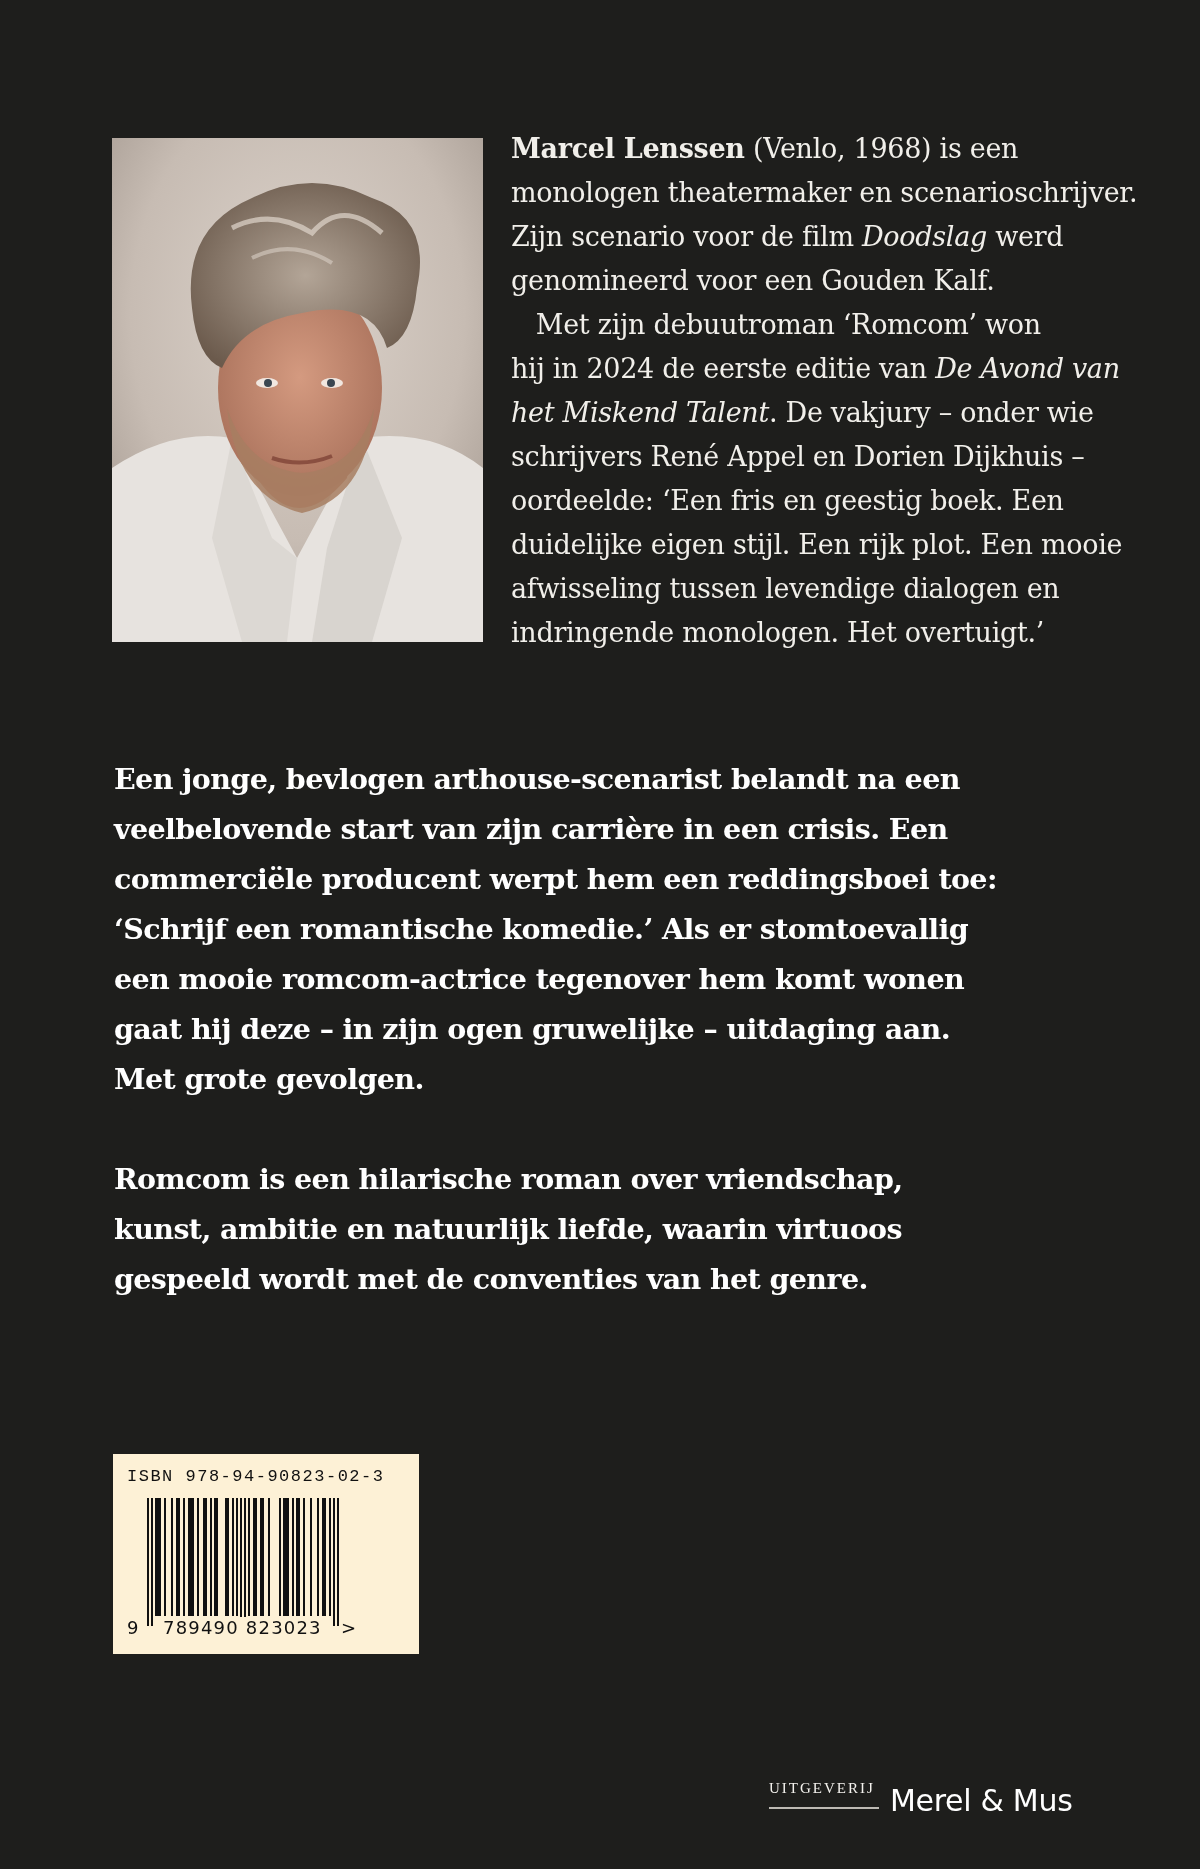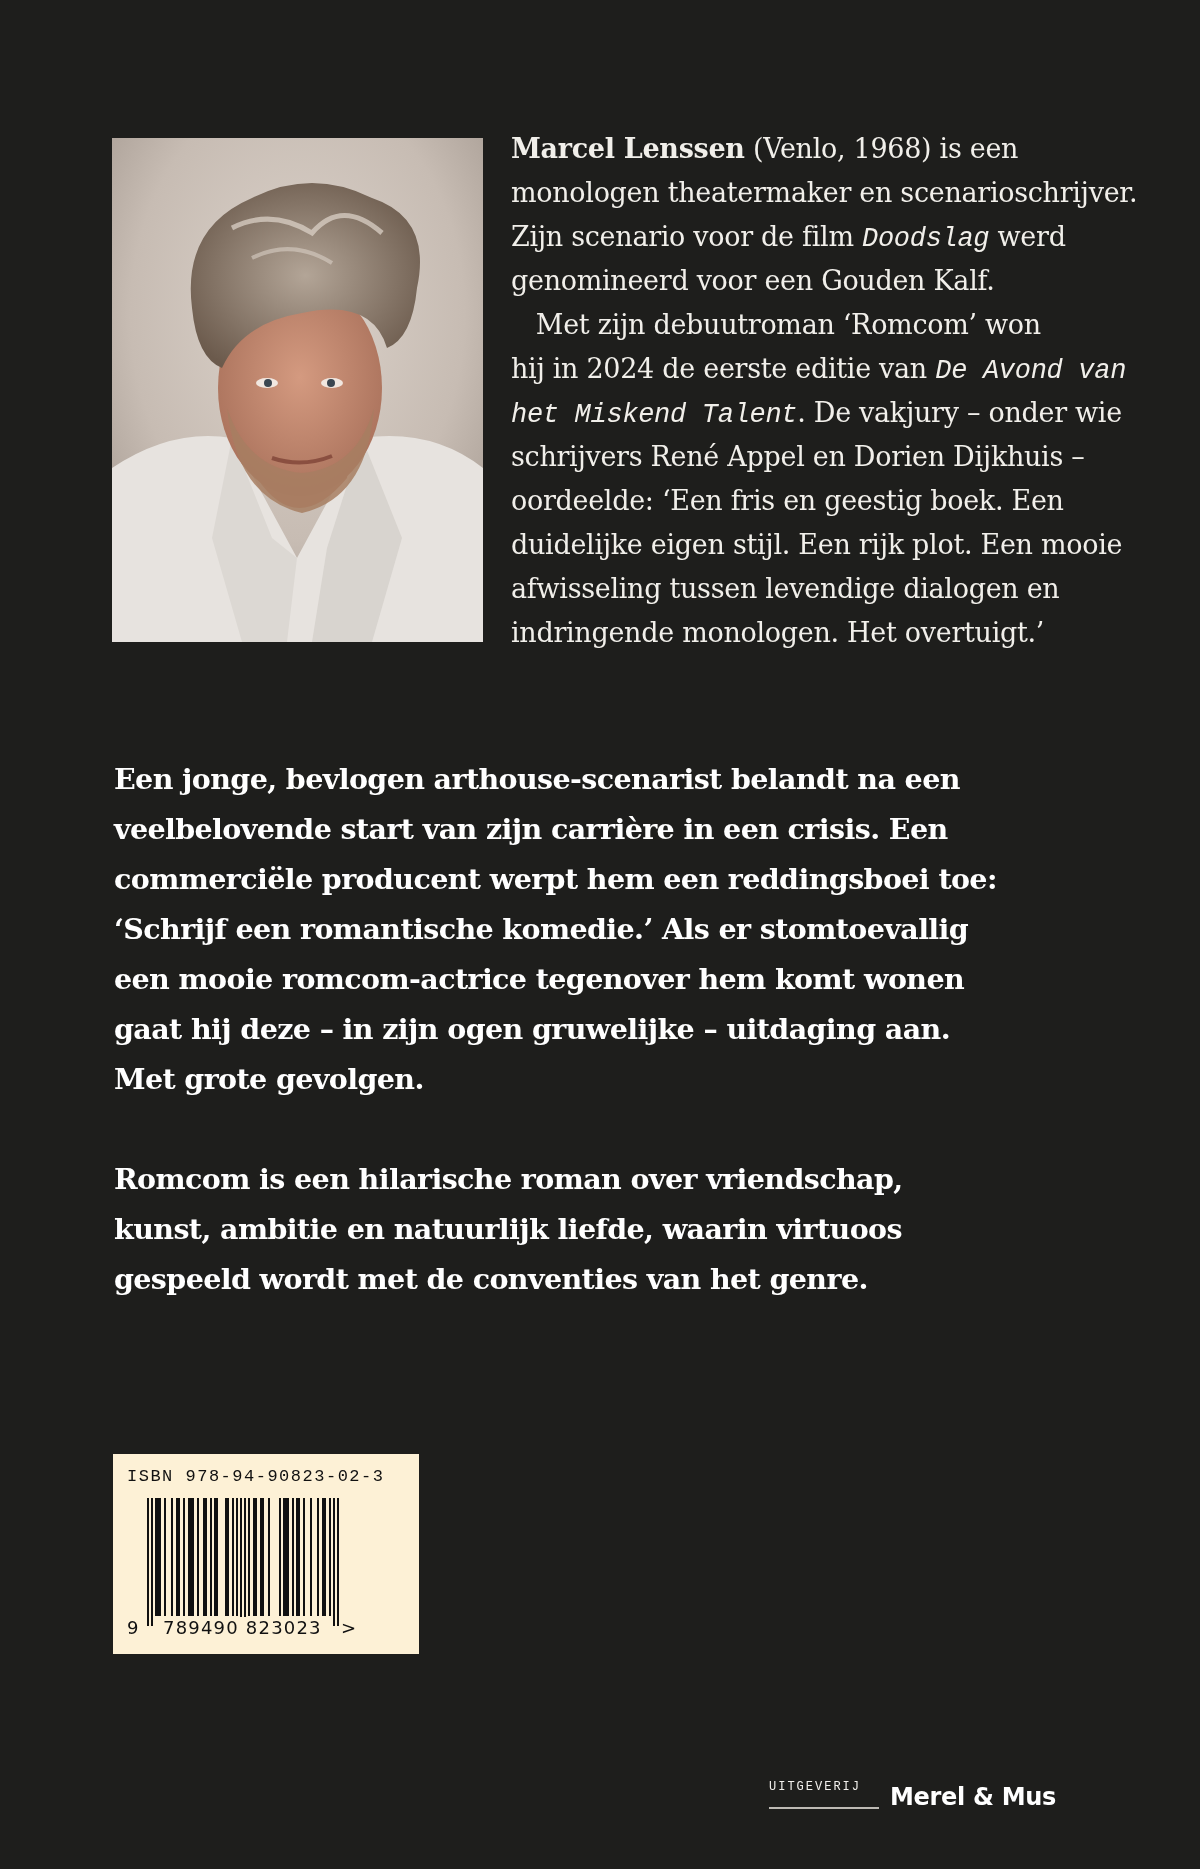--- a/index.html
+++ b/index.html
@@ -16,21 +16,21 @@
   }
   .photo svg { position: absolute; left: 0; top: 0; width: 100%; height: 100%; }
   .bio { position: absolute; left: 511px; top: 0; width: 560px; }
   .bio-line {
     position: absolute; left: 0; white-space: nowrap;
     font-family: "DejaVu Serif", "Liberation Serif", serif;
     font-size: 27px; line-height: 30px; letter-spacing: -0.3px;
     color: #f1efea;
   }
   .bio-line b { font-weight: bold; }
-  .bio-line i { font-style: italic; font-family: Liberation Mono, monospace; }
+  .bio-line i { font-style: italic; }
   .blurb { position: absolute; left: 114px; top: 0; width: 980px; }
   .blurb-line {
     position: absolute; left: 0; white-space: nowrap;
     font-family: "DejaVu Serif", "Liberation Serif", serif;
     font-weight: bold; font-size: 28.5px; line-height: 36px; letter-spacing: -0.6px;
     color: #ffffff;
     margin-top: 47px;
   }
   .barcode-box {
     position: absolute; left: 113px; top: 1454px; width: 306px; height: 200px;
@@ -51,28 +51,28 @@
     font-family: "DejaVu Sans", "Liberation Sans", sans-serif; font-size: 18px; letter-spacing: 1.2px; color: #111;
     background: #fdf1d6; padding: 0 2px; text-align: center;
   }
   .ean-arrow {
     position: absolute; left: 228px; top: 163px;
     font-family: "DejaVu Sans", "Liberation Sans", sans-serif; font-size: 18px; color: #111;
   }
   .publisher { position: absolute; left: 769px; top: 1778px; }
   .pub-small {
     position: absolute; left: 0; top: 2px; white-space: nowrap;
-    font-family: Liberation Mono, monospace;
-    font-size: 12px; letter-spacing: 2px; color: #f4f2ee;
+    font-family: Liberation Serif, serif;
+    font-size: 15px; letter-spacing: 2px; color: #f4f2ee;
   }
   .pub-rule { position: absolute; left: 0; top: 29px; width: 110px; height: 2px; background: #bdbab4; }
   .pub-name {
     position: absolute; left: 121px; top: 5px; white-space: nowrap;
     font-family: "DejaVu Sans", "Liberation Sans", sans-serif;
-    font-weight: bold; font-size: 24px; letter-spacing: -0.3px; color: #ffffff;
+    font-weight: normal; font-size: 30px; letter-spacing: -0.3px; color: #ffffff;
   }
 </style>
 </head>
 <body>
 
 <div class="photo">
   <svg viewBox="0 0 371 504" preserveAspectRatio="none">
     <defs>
       <radialGradient id="bg" cx="50%" cy="35%" r="75%">
         <stop offset="0%" stop-color="#dcd3cb"></stop>

